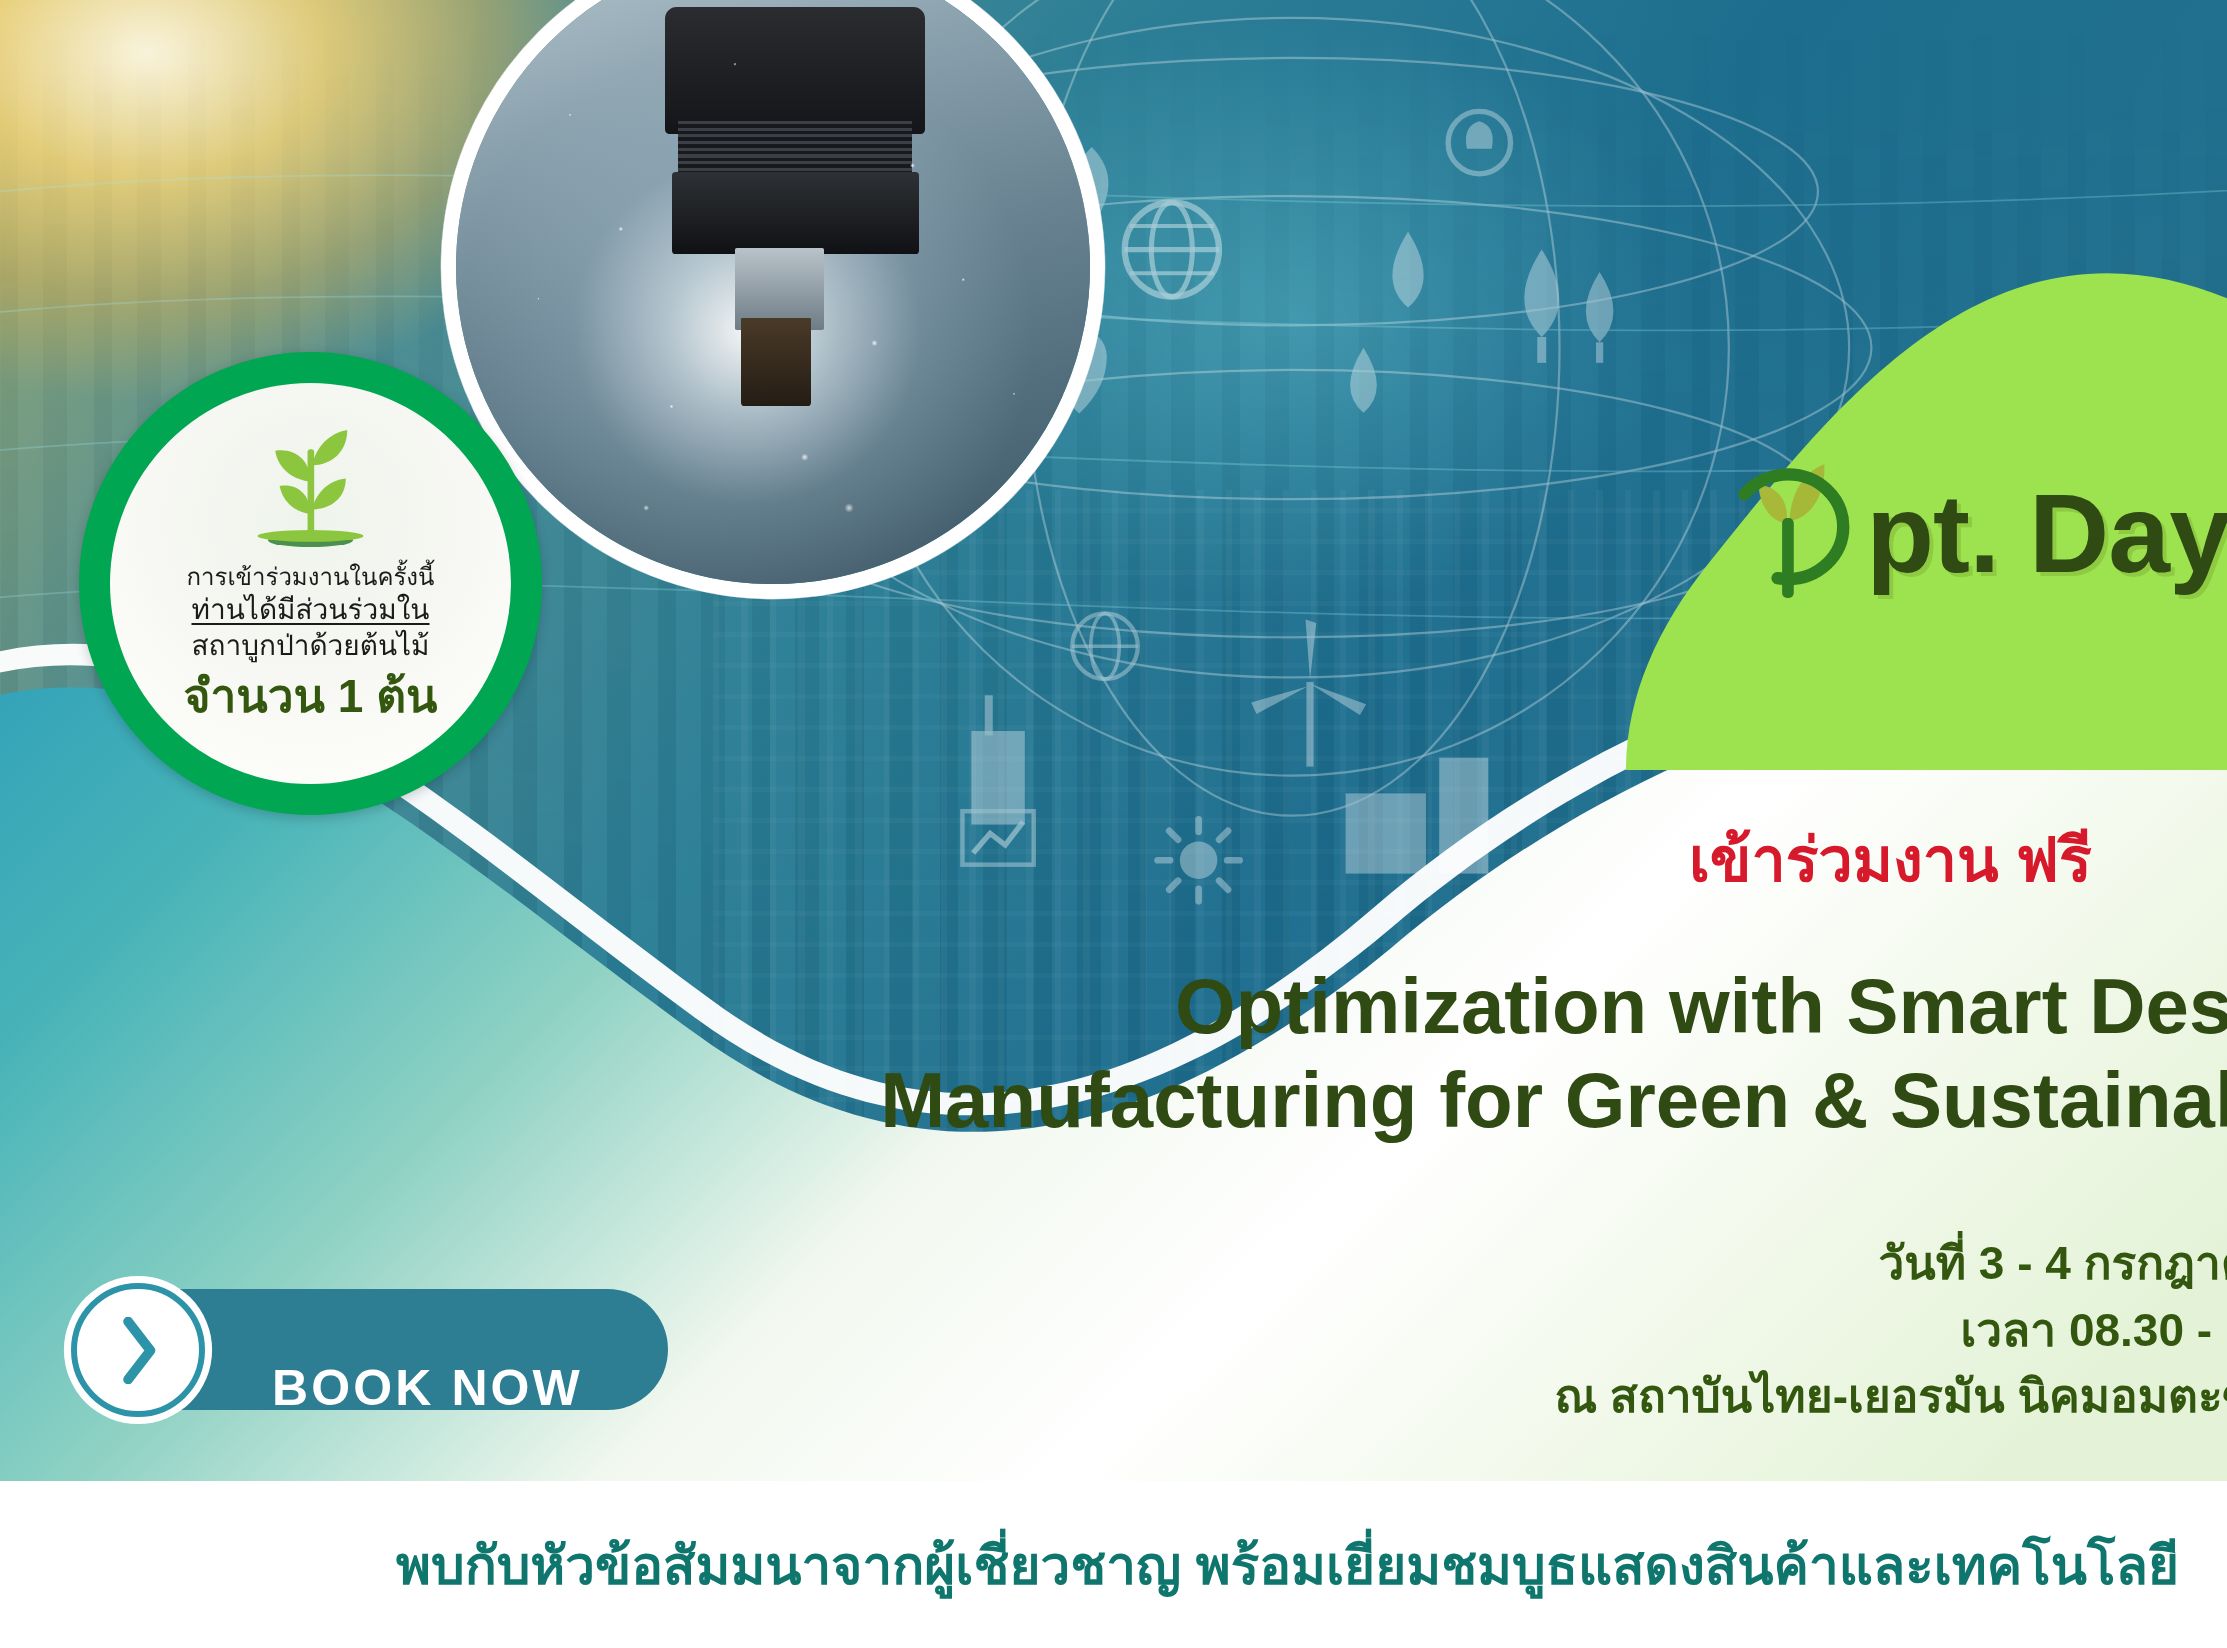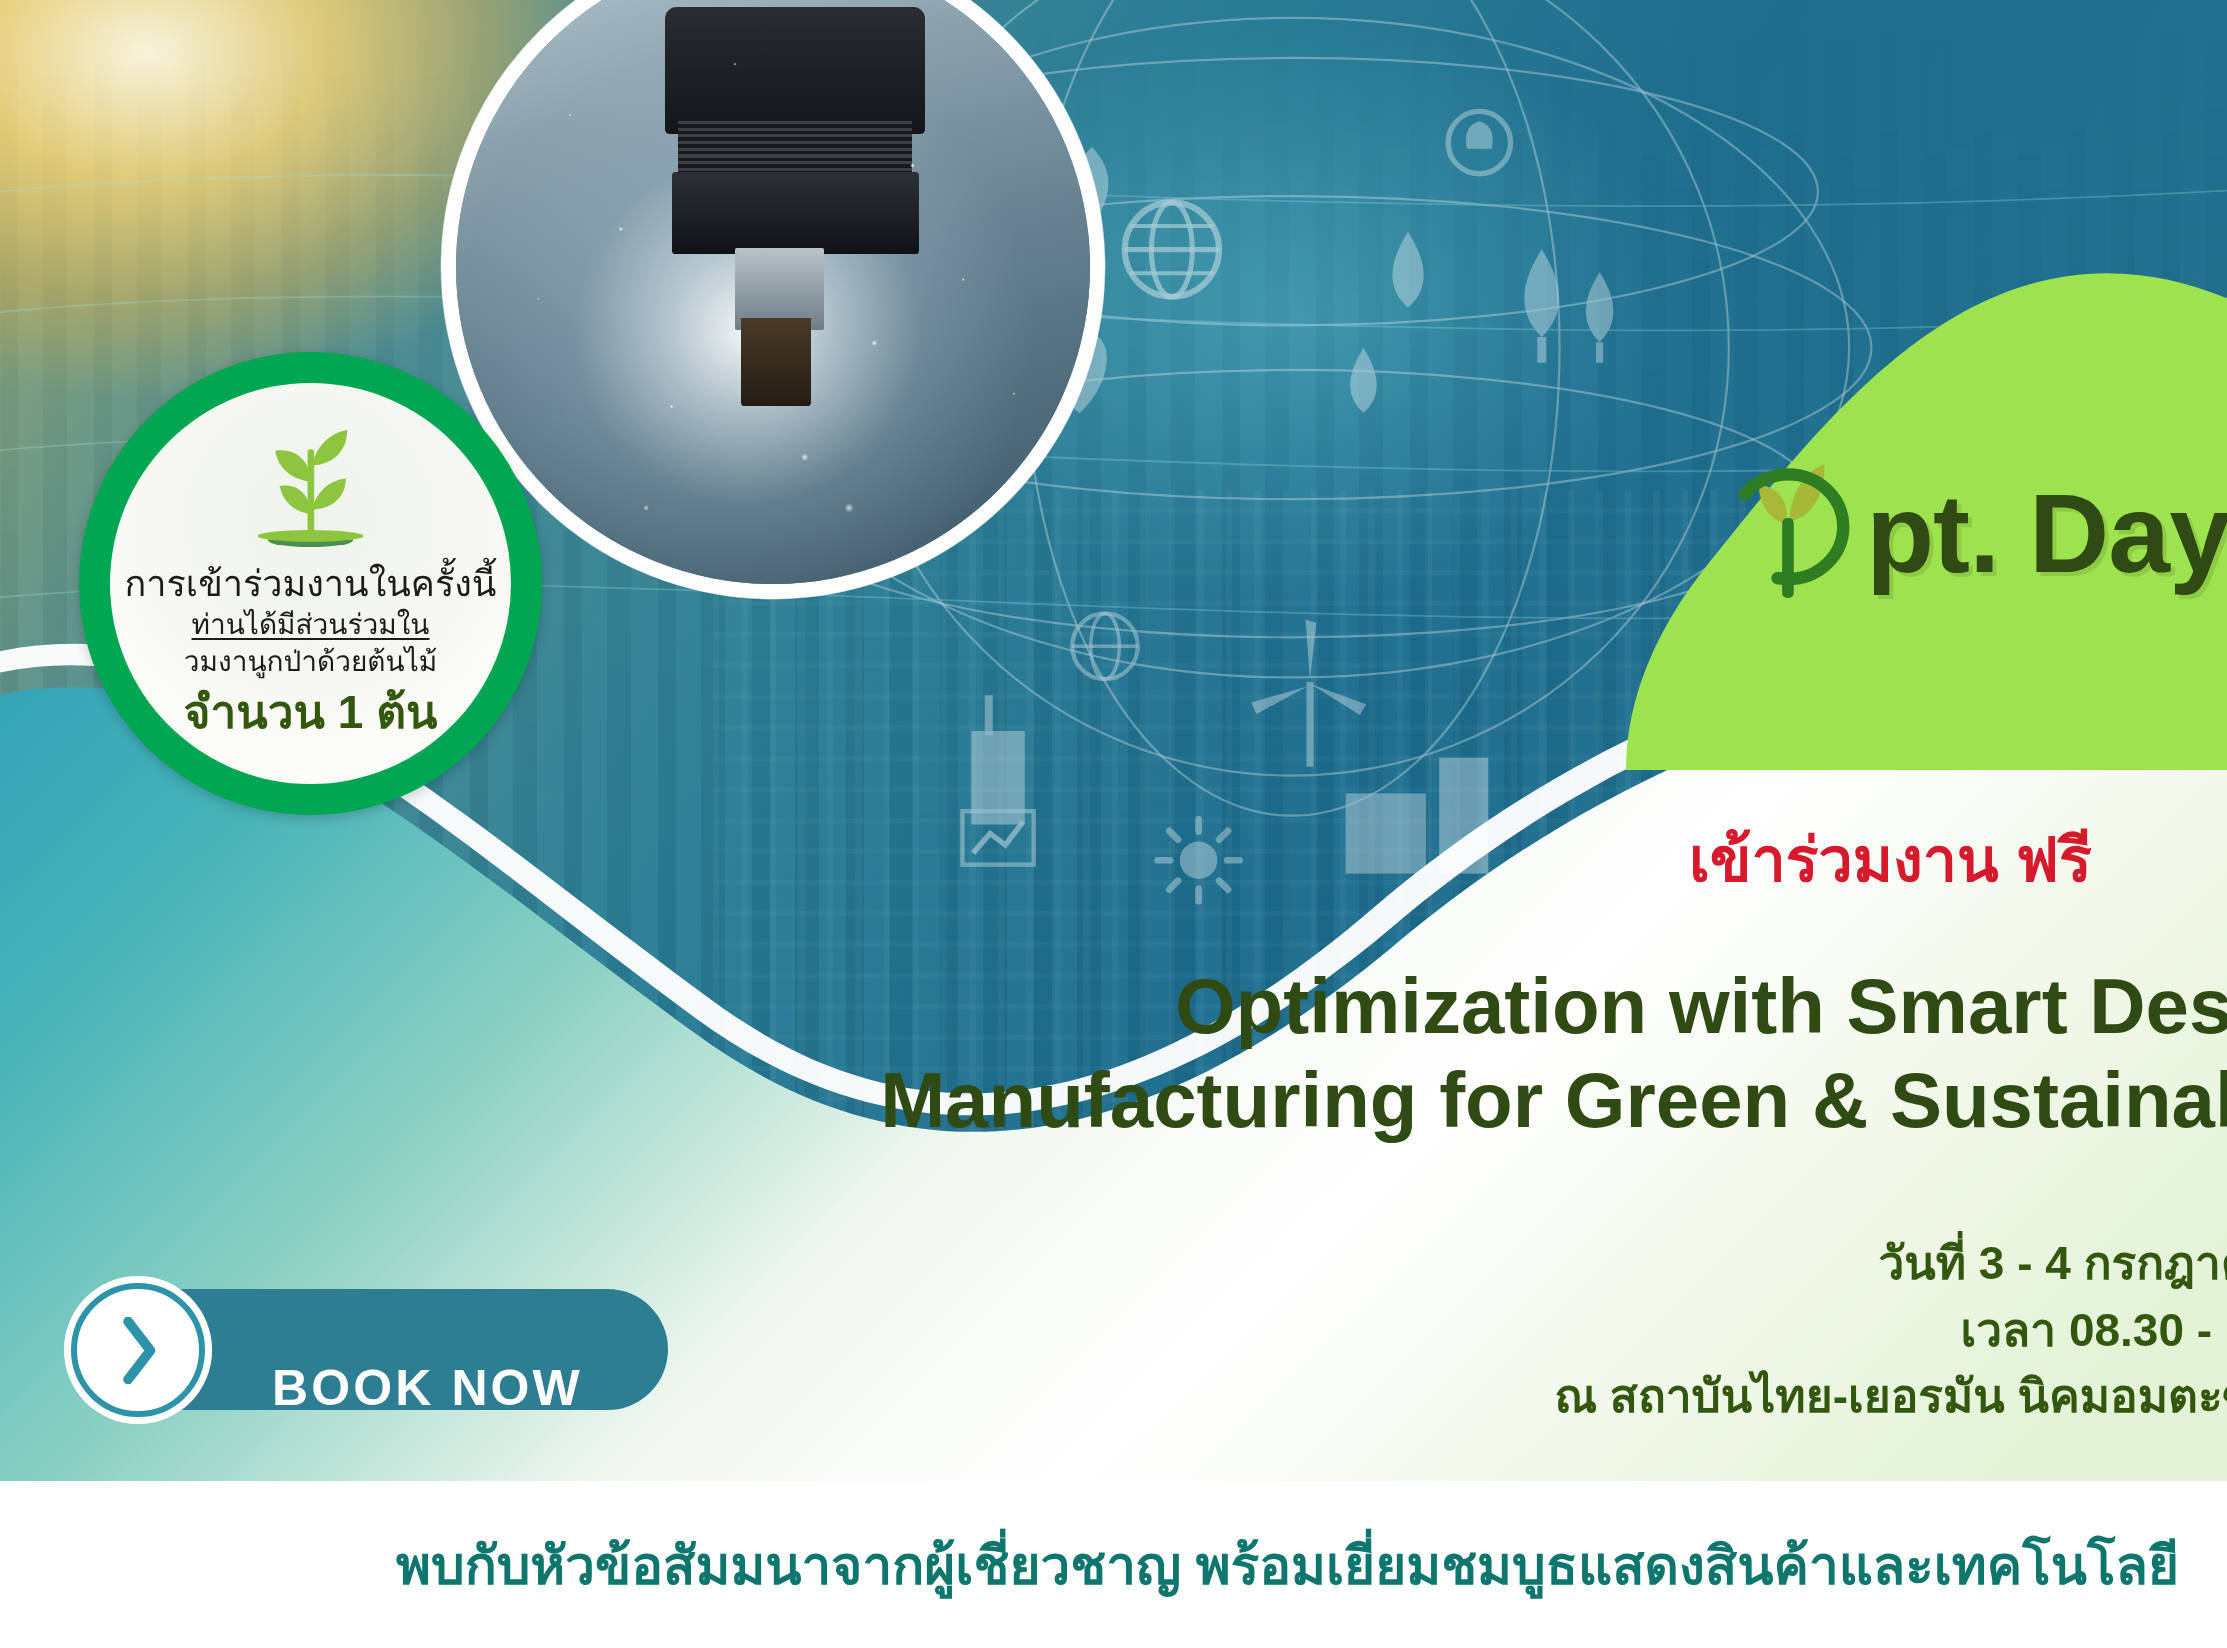--- a/index.html
+++ b/index.html
@@ -102,21 +102,21 @@
     box-shadow:0 3.6px 11.6px rgba(0,0,0,.18);
   }
   .eco-inner{
     width:401px; height:401px; border-radius:50%;
     background:radial-gradient(circle at 50% 34%, #eef4ec 0%, #f6f7f2 44%, #fbfbf7 70%, #fdfdfa 100%);
     display:flex; flex-direction:column; align-items:center; justify-content:flex-start;
     padding-top:28px;
   }
   .eco-sprout{ width:147px; height:147px; }
   .eco-lines{ width:100%; text-align:center; line-height:1.30; margin-top:2.7px; }
-  .eco-l1{ font-size:36px; color:#1b1b1b; font-weight:400; }
+  .eco-l1{ font-size:24px; color:#1b1b1b; font-weight:400; }
   .eco-l2{ font-size:28px; color:#1b1b1b; font-weight:400; text-decoration:underline; text-underline-offset:4px; text-decoration-thickness:2.2px; }
   .eco-l3{ font-size:28px; color:#1b1b1b; font-weight:400; }
   .eco-l4{ font-size:46px; color:#33570f; font-weight:700; margin-top:2.7px; }
 
   
   .green-blob{
     position:absolute; left:1626px; top:267px; width:948px; height:503px;
     pointer-events:none;
   }
   .logo-row{
@@ -314,21 +314,21 @@
         <ellipse cx="100" cy="170" rx="72" ry="8" fill="#8cc63f"></ellipse>
         <rect x="96" y="52" width="9" height="118" rx="4" fill="#8cc63f"></rect>
         <path d="M100,96 C78,94 56,80 52,54 C80,50 100,68 100,96 Z" fill="#8cc63f"></path>
         <path d="M102,74 C108,48 126,30 150,26 C150,56 128,74 102,74 Z" fill="#8cc63f"></path>
         <path d="M100,140 C80,138 62,124 58,102 C84,98 100,116 100,140 Z" fill="#8cc63f"></path>
         <path d="M102,134 C108,110 126,94 148,92 C148,118 128,134 102,134 Z" fill="#8cc63f"></path>
       </svg>
       <div class="eco-lines">
         <div class="eco-l1">การเข้าร่วมงานในครั้งนี้</div>
         <div class="eco-l2">ท่านได้มีส่วนร่วมใน</div>
-        <div class="eco-l3">วมงานูกป่าด้วยต้นไม้</div>
+        <div class="eco-l3">สถาบูกป่าด้วยต้นไม้</div>
         <div class="eco-l4">จำนวน 1 ต้น</div>
       </div>
     </div>
   </div>
 
   <svg class="green-blob" viewBox="0 0 2129 1130" preserveAspectRatio="none">
     <path d="M1080,14 C1500,14 1860,430 2050,790 C2110,900 2128,1010 2128,1130 L0,1130 C0,980 60,820 190,660 C430,360 700,14 1080,14 Z" fill="#9de24f"></path>
   </svg>
 
   <div class="logo-row">

